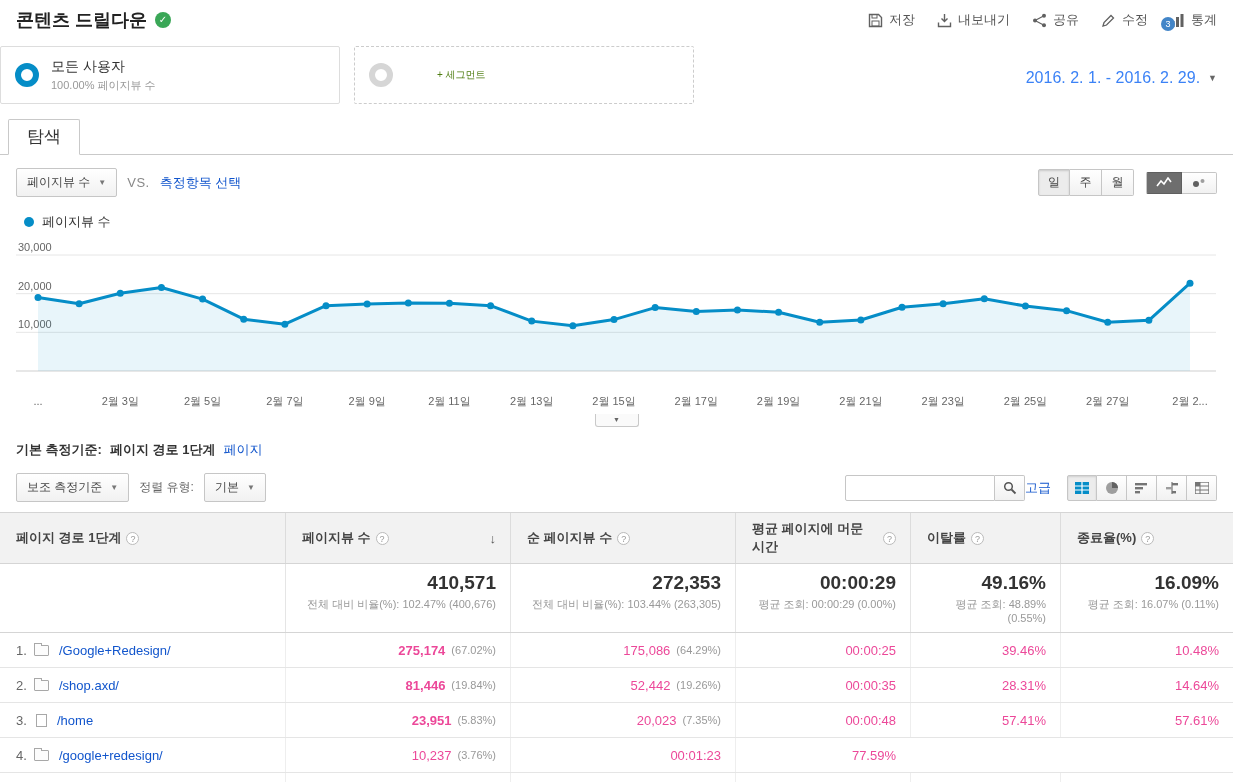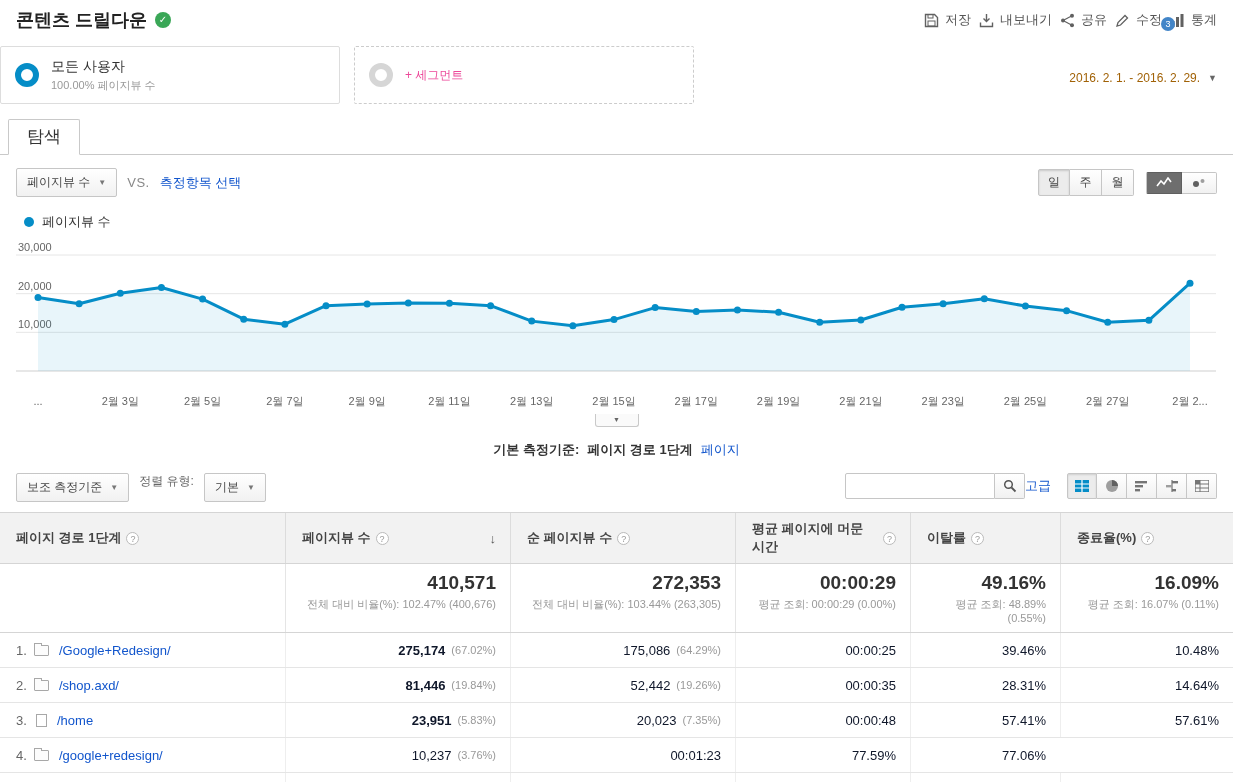--- a/index.html
+++ b/index.html
@@ -10,40 +10,40 @@
     color:#333; font-size:13px;
   }
   .app { width:1233px; height:564px; background:#fff; }
 
   
   .topbar { display:flex; align-items:center; justify-content:space-between; padding:8px 16px 6px 16px; }
   .title-wrap { display:flex; align-items:center; gap:8px; }
   .title-wrap h1 { font-size:18px; font-weight:bold; color:#222; }
   .check-badge { width:16px; height:16px; border-radius:50%; background:#3aa757; color:#fff;
     font-size:10px; line-height:16px; text-align:center; display:inline-block; }
-  .actions { display:flex; align-items:center; gap:8px; }
+  .actions { display:flex; align-items:center; gap:22px; }
   .action-btn { display:flex; align-items:center; gap:6px; background:none; border:none;
     font-family:inherit; font-size:13px; color:#555; cursor:pointer; position:relative; }
   .action-btn svg { display:block; }
   .intel-wrap { position:relative; display:inline-block; }
   .intel-badge { position:absolute; left:-9px; bottom:-3px; width:14px; height:14px; border-radius:50%;
     background:#4285c8; color:#fff; font-size:9px; line-height:14px; text-align:center; }
 
   
   .segment-row { display:flex; align-items:center; padding:8px 16px 14px 0; gap:14px; }
   .seg-box { width:340px; height:58px; border:1px solid #ddd; border-radius:2px; background:#fff;
     display:flex; align-items:center; gap:12px; padding:0 14px; cursor:pointer; }
   .seg-box.dashed { border:1px dashed #ccc; }
   .donut { width:24px; height:24px; border-radius:50%; border:6px solid #058dc7; background:#fff; flex:0 0 auto; }
   .donut.gray { border-color:#d6d6d6; }
   .seg-title { font-size:14px; color:#333; }
   .seg-sub { font-size:11px; color:#999; margin-top:2px; }
-  .seg-add { font-size:12px; color:#ec4899; }
+  .seg-add { font-size:10px; color:#4d7c0f;margin-left:32px; }
   .date-range { margin-left:auto; margin-top:6px; display:flex; align-items:center; gap:8px; cursor:pointer; }
-  .date-range .dr-text { font-size:12px; color:#a16207;margin-left:16px; }
+  .date-range .dr-text { font-size:16px; color:#3b82f6;margin-left:16px; }
   .date-range .caret { font-size:9px; color:#666; }
 
   
   .tabbar { border-bottom:1px solid #c9c9c9; padding-left:8px; position:relative; }
   .tab { display:inline-block; background:#fff; border:1px solid #c9c9c9; border-bottom:1px solid #fff;
     border-radius:2px 2px 0 0; padding:5px 18px 6px 18px; font-size:17px; color:#333;
     position:relative; top:1px; cursor:pointer; }
 
   
   .panel { background:#fff; }
@@ -66,24 +66,24 @@
 
   .legend { display:flex; align-items:center; gap:8px; padding:10px 0 8px 24px; font-size:13px; color:#333; }
   .legend .dot { width:10px; height:10px; border-radius:50%; background:#058dc7; }
 
   .chart-wrap { padding:0 16px; }
   .chart-drop { width:44px; height:13px; margin:0 auto; border:1px solid #c9c9c9; border-top:none;
     background:#fafafa; text-align:center; font-size:7px; color:#666; line-height:12px; cursor:pointer;
     border-radius:0 0 3px 3px; }
 
   
-  .dim-row { display:flex; align-items:center; gap:8px; padding:14px 16px 8px 16px;justify-content:center; }
+  .dim-row { display:flex; align-items:center; gap:8px; padding:14px 16px 8px 16px; }
   .dim-label { font-weight:bold; color:#333; }
   .dim-active { font-weight:bold; color:#333; }
-  .table-controls { display:flex; align-items:flex-start; gap:10px; padding:6px 16px 10px 16px; }
+  .table-controls { display:flex; align-items:center; gap:10px; padding:6px 16px 10px 16px; }
   .sort-label { font-size:12px; color:#666; }
   .search-area { margin-left:auto; display:flex; align-items:center; }
   .search-input { width:150px; height:26px; border:1px solid #c6c6c6; border-radius:2px 0 0 2px;
     padding:0 8px; font-family:inherit; font-size:12px; }
   .search-btn { height:26px; width:30px; border:1px solid #c6c6c6; border-left:none; border-radius:0 2px 2px 0;
     background:linear-gradient(#fff,#f1f1f1); cursor:pointer; display:flex; align-items:center; justify-content:center; }
   .adv { font-size:13px; }
   .view-group { display:flex; margin-left:16px; }
   .vbtn { width:30px; height:26px; border:1px solid #c6c6c6; border-left:none;
     background:linear-gradient(#fff,#f1f1f1); cursor:pointer; display:flex; align-items:center; justify-content:center; }
@@ -103,21 +103,21 @@
   .sort-arrow { margin-left:auto; color:#555; font-size:13px; }
   .summary { border-bottom:1px solid #d5d5d5; }
   .scell { padding:8px 14px 8px 16px; text-align:right; border-left:1px solid #e5e5e5; }
   .scell:first-child { border-left:none; }
   .sval { font-size:19px; font-weight:bold; color:#333; }
   .ssub { font-size:11px; color:#999; margin-top:3px; }
   .trow { border-bottom:1px solid #e5e5e5; min-height:34px; }
   .c { display:flex; align-items:center; padding:0 14px 0 16px; border-left:1px solid #eee; min-height:34px; }
   .c:first-child { border-left:none; }
   .c.num { justify-content:flex-end; gap:6px; }
-  .c.num .val { color:#0f172a; }
+  .c.num .val { color:#ec4899; }
   .c.num.bold-c .val { font-weight:bold; }
   .pct { color:#999; font-size:11px; }
   .idx { color:#666; width:18px; flex:0 0 auto; }
   .ficon { position:relative; display:inline-block; margin-right:10px; flex:0 0 auto; }
   .ficon.folder { width:15px; height:11px; border:1px solid #a8a8a8; background:#fcfcfc; border-radius:1px; }
   .ficon.folder::before { content:""; position:absolute; top:-3px; left:-1px; width:6px; height:2px;
     border:1px solid #a8a8a8; border-bottom:none; background:#fcfcfc; }
   .ficon.page { width:11px; height:13px; border:1px solid #a8a8a8; background:#fff; margin-left:2px; }
   .plink { color:#15c; text-decoration:none; cursor:pointer; }
 </style>
@@ -500,23 +500,20 @@
             <div class="c num">
               <span class="val">10,237</span>
               <span class="pct">(3.76%)</span>
             </div>
             <div class="c num">
               <span class="val">00:01:23</span>
             </div>
             <div class="c num">
               <span class="val">77.59%</span>
             </div>
-            <div class="c num">
-              <span class="val">77.06%</span>
-            </div>
           </div>
           <div class="grow trow">
             <div class="c">
               <span class="idx">5.</span>
               <span class="ficon folder"></span>
               <a class="plink">/MadeInUSA/</a>
             </div>
             <div class="c num bold-c">
               <span class="val">6,618</span>
               <span class="pct">(1.61%)</span>

